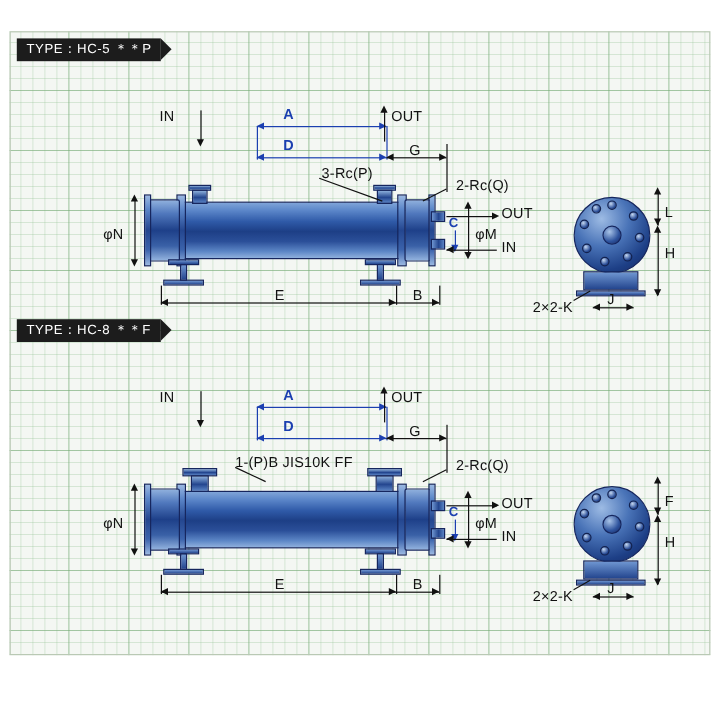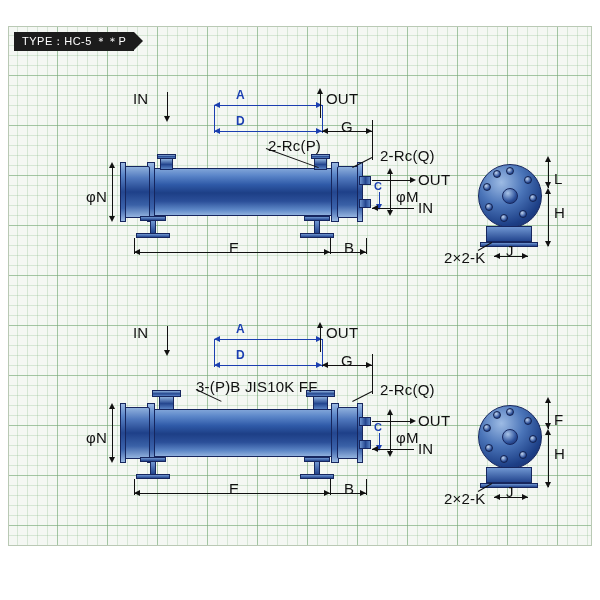--- a/index.html
+++ b/index.html
@@ -39,21 +39,21 @@
   .banner .arrow{
     position:absolute;right:-9px;top:0;width:0;height:0;
     border-top:9.5px solid transparent;border-bottom:9.5px solid transparent;
     border-left:9px solid #1c1c1c;
   }
   #banner1{left:14px;top:32px;}
   #banner2{left:14px;top:266px;}
 
   
   .lbl{
-    position:absolute;font-size:15px;color:#111;white-space:nowrap;
+    position:absolute;font-size:12px;color:#111;white-space:nowrap;
     letter-spacing:.2px;
   }
   .lbl.blue{color:#1b3fb0;font-weight:bold;font-size:12px;}
   .lbl.blue2{color:#1b3fb0;font-weight:bold;font-size:11px;}
 
   
   .dim{position:absolute;background:#111;}
   .dimh{height:1px;}
   .dimv{width:1px;}
   .dim.blue{background:#1b3fb0;}
@@ -196,21 +196,21 @@
   <div class="dim dimv blue" style="left:379px;top:192px;height:14px;"></div>
   <div class="ah ah-d b" style="left:376px;top:204px;"></div>
 
   <div class="lbl" style="left:418px;top:171px;">OUT</div>
   <div class="dim dimh" style="left:372px;top:180px;width:42px;"></div>
   <div class="ah ah-r" style="left:410px;top:177px;"></div>
   <div class="lbl" style="left:418px;top:199px;">IN</div>
   <div class="dim dimh" style="left:372px;top:208px;width:42px;"></div>
   <div class="ah ah-l" style="left:372px;top:205px;"></div>
 
-  <div class="lbl" style="left:268px;top:137px;">2-Rc(P)</div>
+  <div class="lbl" style="left:268px;top:137px;">3-Rc(P)</div>
   <div class="leadline" style="left:266px;top:148px;width:56px;transform:rotate(20deg);"></div>
   <div class="lbl" style="left:380px;top:147px;">2-Rc(Q)</div>
   <div class="leadline" style="left:372px;top:157px;width:22px;transform:rotate(153deg);"></div>
 
   <div class="dim dimh" style="left:134px;top:252px;width:196px;"></div>
   <div class="ah ah-l" style="left:134px;top:249px;"></div>
   <div class="ah ah-r" style="left:324px;top:249px;"></div>
   <div class="dim dimv" style="left:134px;top:238px;height:16px;"></div>
   <div class="dim dimv" style="left:330px;top:238px;height:16px;"></div>
   <div class="lbl" style="left:229px;top:239px;">E</div>
@@ -241,20 +241,24 @@
   <div class="dim dimv" style="left:548px;top:192px;height:54px;"></div>
   <div class="ah ah-u" style="left:545px;top:188px;"></div>
   <div class="ah ah-d" style="left:545px;top:241px;"></div>
   <div class="dim dimh" style="left:494px;top:256px;width:34px;"></div>
   <div class="ah ah-l" style="left:494px;top:253px;"></div>
   <div class="ah ah-r" style="left:522px;top:253px;"></div>
   <div class="lbl" style="left:506px;top:242px;">J</div>
   <div class="lbl" style="left:444px;top:249px;">2×2-K</div>
   <div class="leadline" style="left:478px;top:250px;width:16px;transform:rotate(-30deg);"></div>
 
+  <div class="banner" id="banner2">
+    <span>TYPE：HC-8 ＊＊F</span>
+    <span class="arrow"></span>
+  </div>
 
   <div class="dim dimh blue" style="left:214px;top:339px;width:108px;"></div>
   <div class="ah ah-l b" style="left:214px;top:336px;"></div>
   <div class="ah ah-r b" style="left:316px;top:336px;"></div>
   <div class="lbl blue" style="left:236px;top:322px;">A</div>
 
   <div class="dim dimh blue" style="left:214px;top:365px;width:108px;"></div>
   <div class="ah ah-l b" style="left:214px;top:362px;"></div>
   <div class="ah ah-r b" style="left:316px;top:362px;"></div>
   <div class="lbl blue" style="left:236px;top:348px;">D</div>
@@ -311,21 +315,21 @@
   <div class="dim dimv blue" style="left:379px;top:433px;height:14px;"></div>
   <div class="ah ah-d b" style="left:376px;top:445px;"></div>
 
   <div class="lbl" style="left:418px;top:412px;">OUT</div>
   <div class="dim dimh" style="left:372px;top:421px;width:42px;"></div>
   <div class="ah ah-r" style="left:410px;top:418px;"></div>
   <div class="lbl" style="left:418px;top:440px;">IN</div>
   <div class="dim dimh" style="left:372px;top:449px;width:42px;"></div>
   <div class="ah ah-l" style="left:372px;top:446px;"></div>
 
-  <div class="lbl" style="left:196px;top:378px;">3-(P)B  JIS10K  FF</div>
+  <div class="lbl" style="left:196px;top:378px;">1-(P)B  JIS10K  FF</div>
   <div class="leadline" style="left:196px;top:389px;width:28px;transform:rotate(25deg);"></div>
   <div class="lbl" style="left:380px;top:381px;">2-Rc(Q)</div>
   <div class="leadline" style="left:372px;top:391px;width:22px;transform:rotate(153deg);"></div>
 
   <div class="dim dimh" style="left:134px;top:493px;width:196px;"></div>
   <div class="ah ah-l" style="left:134px;top:490px;"></div>
   <div class="ah ah-r" style="left:324px;top:490px;"></div>
   <div class="dim dimv" style="left:134px;top:479px;height:16px;"></div>
   <div class="dim dimv" style="left:330px;top:479px;height:16px;"></div>
   <div class="lbl" style="left:229px;top:480px;">E</div>

